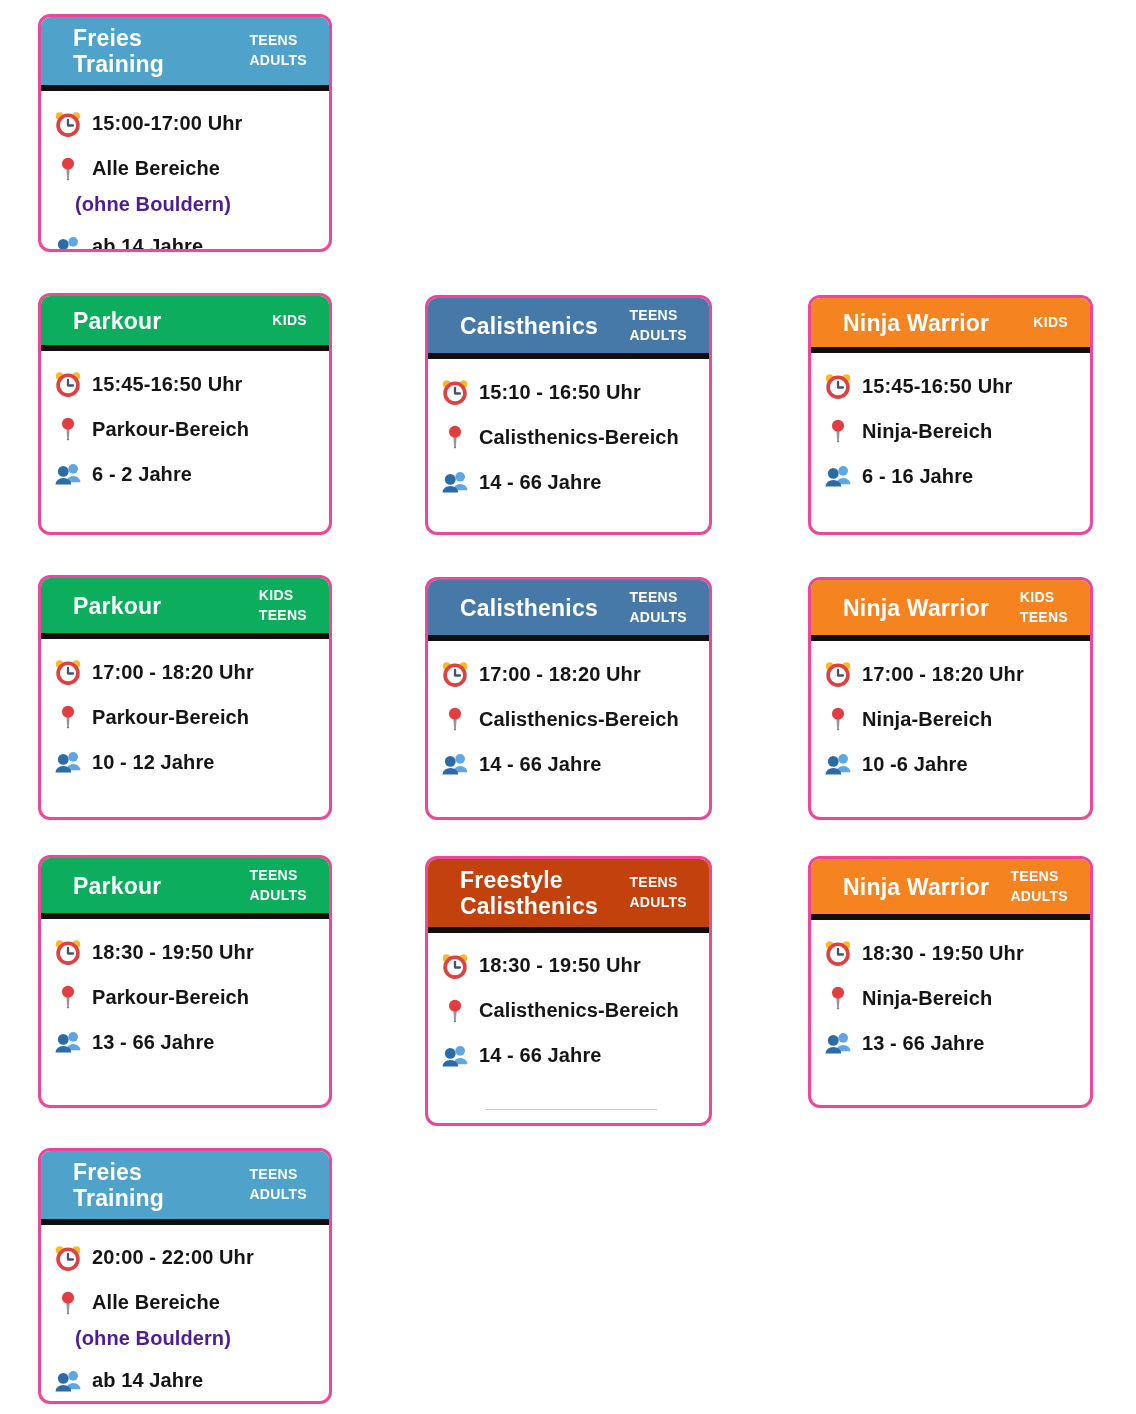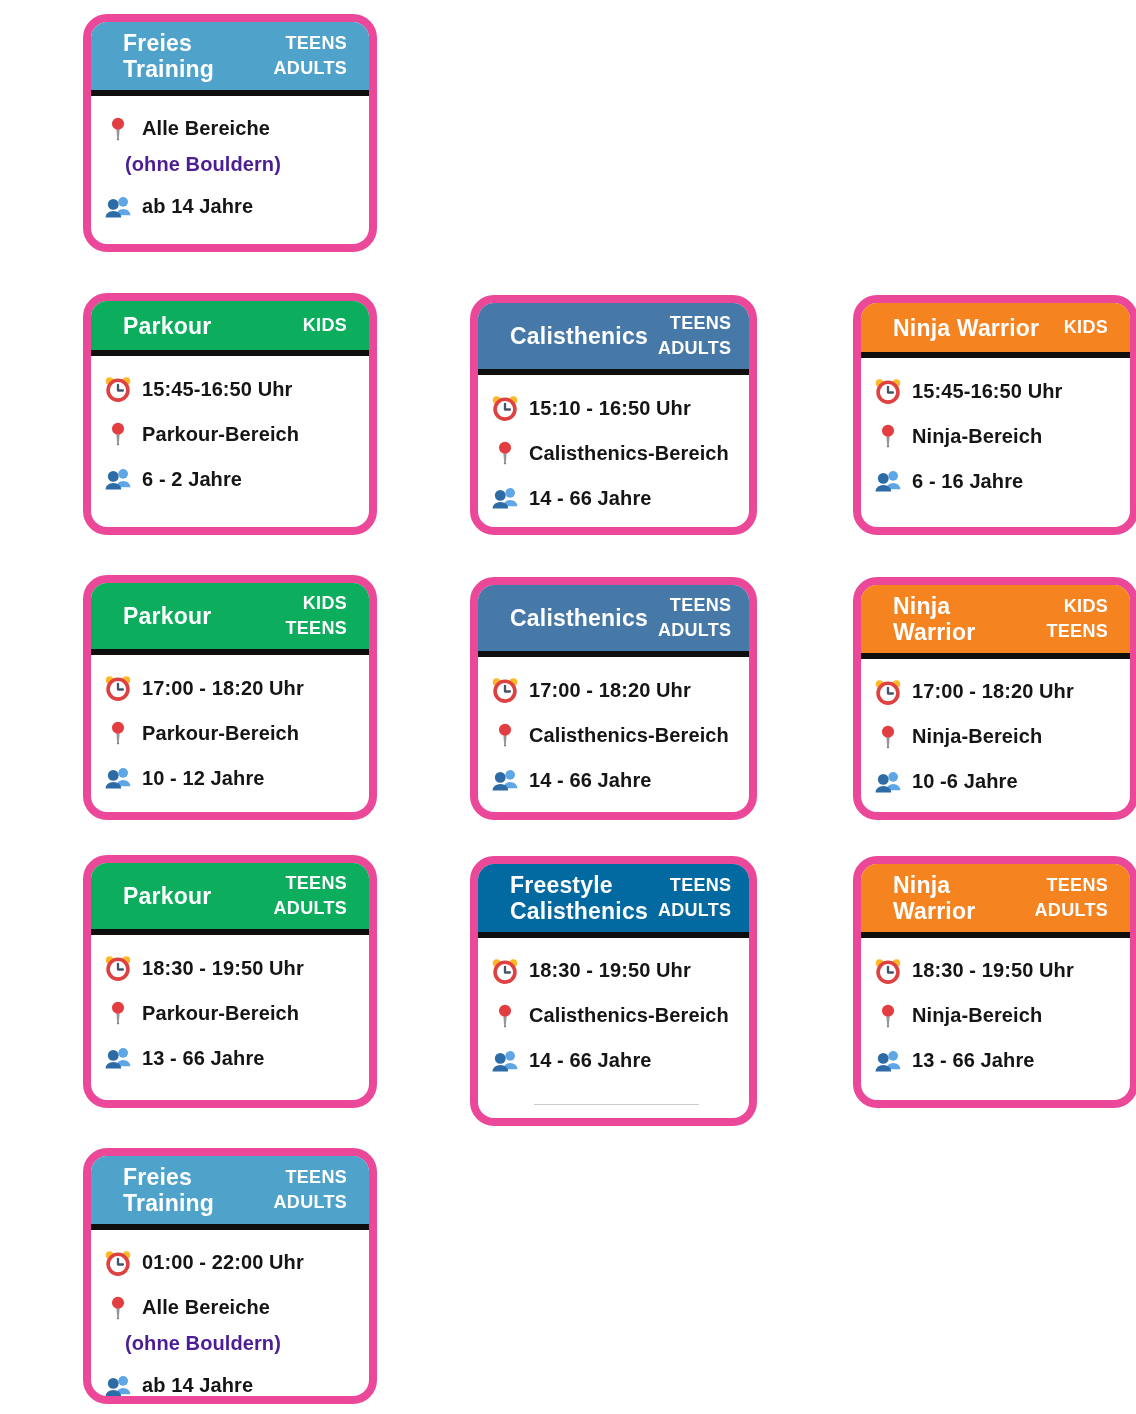--- a/index.html
+++ b/index.html
@@ -8,51 +8,50 @@
     background: #ffffff;
     font-family: "Liberation Sans", "DejaVu Sans", sans-serif;
     position: relative;
     overflow: hidden;
   }
   #board { position: absolute; inset: 0; }
 
   .card {
     position: absolute;
     box-sizing: border-box;
-    border: 8px solid #ec4899;
-    border-radius: 24px;
+    border: 3px solid #ec4899;
+    border-radius: 12px;
     background: #ffffff;
     overflow: hidden;
     display: flex;
     flex-direction: column;
-    margin-left: 45px;
   }
   .card-header {
     display: flex;
     align-items: center;
     box-sizing: border-box;
     min-height: 55px;
     padding: 8px 22px 8px 32px;
     border-bottom: 6px solid #0f0f0f;
     flex: none;
   }
   .card-title {
     color: #ffffff;
     font-weight: bold;
     font-size: 23px;
     line-height: 1.13;
     white-space: pre-line;
     letter-spacing: 0.2px;
   }
   .card-tags {
     margin-left: auto;
-    text-align: right;
+    text-align: left;
     color: #ffffff;
     font-weight: bold;
-    font-size: 18px;
+    font-size: 14px;
     line-height: 1.4;
     letter-spacing: 0.3px;
     padding-left: 10px;
     flex: none;
   }
   .card-body {
     flex: 1;
     display: flex;
     flex-direction: column;
     gap: 17px;
@@ -94,20 +93,31 @@
       <div class="card-title">Freies
 Training</div>
       <div class="card-tags">
           <div>TEENS</div>
           <div>ADULTS</div>
         </div>
     </div>
     <div class="card-body">
       <div class="row">
         <span class="icon">
+          <svg viewBox="0 0 24 24" width="28" height="28">
+            <circle cx="4.8" cy="5.2" r="3.3" fill="#fdb827"></circle>
+            <circle cx="19.2" cy="5.2" r="3.3" fill="#fdb827"></circle>
+            <circle cx="12" cy="13" r="8.5" fill="#ffffff" stroke="#dd4141" stroke-width="3.1"></circle>
+            <path d="M12 8.4 L12 13.3 L16.2 13.3" fill="none" stroke="#44546a" stroke-width="2" stroke-linecap="round" stroke-linejoin="round"></path>
+          </svg>
+        </span>
+        <span class="row-text">15:00-17:00 Uhr</span>
+      </div>
+      <div class="row">
+        <span class="icon">
           <svg viewBox="0 0 24 24" width="26" height="28">
             <polygon points="10.5,12.2 13.5,12.2 12.7,21.6 11.3,21.6" fill="#96979b"></polygon>
             <rect x="10.9" y="21.1" width="2.2" height="1.3" rx="0.6" fill="#7d7e82"></rect>
             <circle cx="12" cy="7.1" r="5.6" fill="#e23e41"></circle>
           </svg>
         </span>
         <span class="row-text">Alle Bereiche</span>
       </div>
       <div class="row-sub">(ohne Bouldern)</div>
       <div class="row">
@@ -471,21 +481,21 @@
             </g>
           </svg>
         </span>
         <span class="row-text">13 - 66 Jahre</span>
       </div>
 
     </div>
   </div>
 
   <div class="card" style="left: 425px; top: 856px; width: 287px; height: 270px;">
-    <div class="card-header" style="background: #0369a1;">
+    <div class="card-header" style="background: #c2410c;">
       <div class="card-title">Freestyle
 Calisthenics</div>
       <div class="card-tags">
           <div>TEENS</div>
           <div>ADULTS</div>
         </div>
     </div>
     <div class="card-body">
       <div class="row">
         <span class="icon">
@@ -590,21 +600,21 @@
     <div class="card-body">
       <div class="row">
         <span class="icon">
           <svg viewBox="0 0 24 24" width="28" height="28">
             <circle cx="4.8" cy="5.2" r="3.3" fill="#fdb827"></circle>
             <circle cx="19.2" cy="5.2" r="3.3" fill="#fdb827"></circle>
             <circle cx="12" cy="13" r="8.5" fill="#ffffff" stroke="#dd4141" stroke-width="3.1"></circle>
             <path d="M12 8.4 L12 13.3 L16.2 13.3" fill="none" stroke="#44546a" stroke-width="2" stroke-linecap="round" stroke-linejoin="round"></path>
           </svg>
         </span>
-        <span class="row-text">01:00 - 22:00 Uhr</span>
+        <span class="row-text">20:00 - 22:00 Uhr</span>
       </div>
       <div class="row">
         <span class="icon">
           <svg viewBox="0 0 24 24" width="26" height="28">
             <polygon points="10.5,12.2 13.5,12.2 12.7,21.6 11.3,21.6" fill="#96979b"></polygon>
             <rect x="10.9" y="21.1" width="2.2" height="1.3" rx="0.6" fill="#7d7e82"></rect>
             <circle cx="12" cy="7.1" r="5.6" fill="#e23e41"></circle>
           </svg>
         </span>
         <span class="row-text">Alle Bereiche</span>

